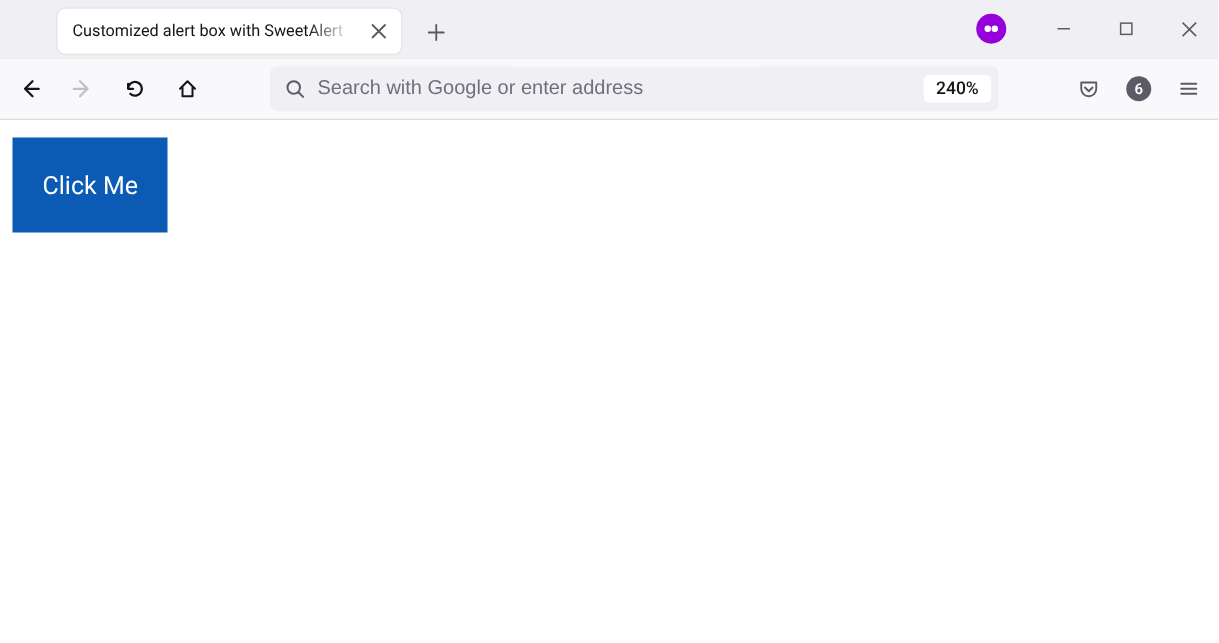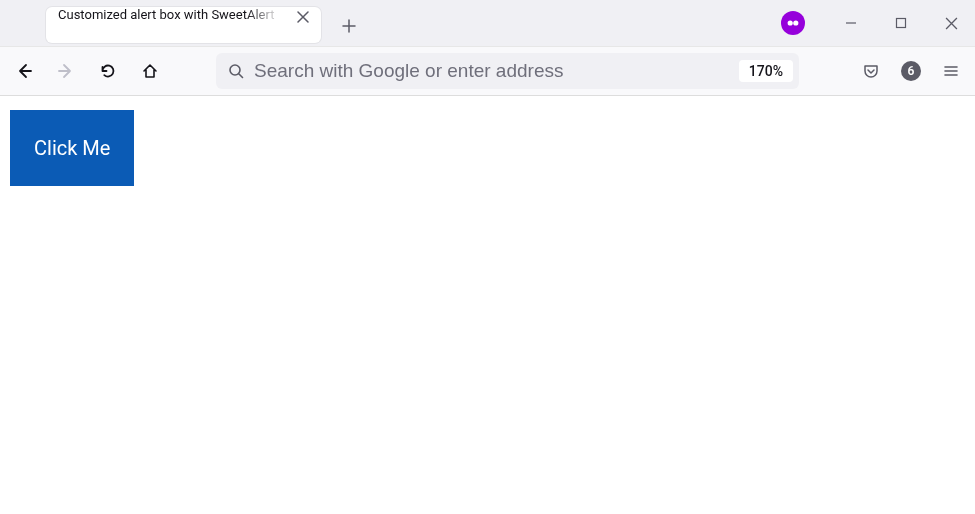--- a/index.html
+++ b/index.html
@@ -18,21 +18,21 @@
       padding: 0 6px;
       position: relative;
     }
     .tab {
       background: #fff;
       border-radius: 6px;
       height: 36px;
       min-width: 275px;
       max-width: 275px;
       display: flex;
-      align-items: flex-start;
+      align-items: center;
       padding: 0 8px 0 12px;
       margin-top: 4px;
       margin-left: 40px;
       box-shadow: 0 0 0 1px rgba(0,0,0,0.05);
       position: relative;
       overflow: hidden;
     }
     .tab-title {
       font-size: 13px;
       color: #15141a;
@@ -112,21 +112,21 @@
       border-radius: 6px;
       display: flex;
       align-items: center;
       padding: 0 6px 0 12px;
       gap: 10px;
     }
     .url-input {
       flex: 1;
       border: none;
       background: transparent;
-      font-size: 19px;
+      font-size: 16px;
       color: #be185d;
       outline: none;
     }
     .url-input::placeholder { color: #6f6f7b; }
     .zoom-badge {
       background: #fff;
       border-radius: 4px;
       padding: 3px 10px;
       font-size: 14px;
       color: #15141a;
@@ -229,21 +229,21 @@
   </div>
   <div class="url-bar-wrap">
     <div class="url-bar">
       <span>
         <svg width="16" height="16" viewBox="0 0 16 16">
             <circle cx="7" cy="7" r="5" fill="none" stroke="#5b5b66" stroke-width="1.6"></circle>
             <path d="M11 11 L14.5 14.5" stroke="#5b5b66" stroke-width="1.6" stroke-linecap="round"></path>
           </svg>
       </span>
       <input class="url-input" type="text" placeholder="Search with Google or enter address" style="">
-      <span class="zoom-badge">170%</span>
+      <span class="zoom-badge">240%</span>
     </div>
   </div>
   <div class="right-toolbar">
     <div class="nav-btn">
       <svg width="18" height="18" viewBox="0 0 18 18">
           <path d="M3 4 H15 V9 a6 6 0 0 1 -12 0 Z M6 8 L9 11 L12 8" stroke="#5b5b66" stroke-width="1.5" fill="none" stroke-linecap="round" stroke-linejoin="round"></path>
         </svg>
     </div>
     <div class="count-badge">6</div>
     <div class="nav-btn">

